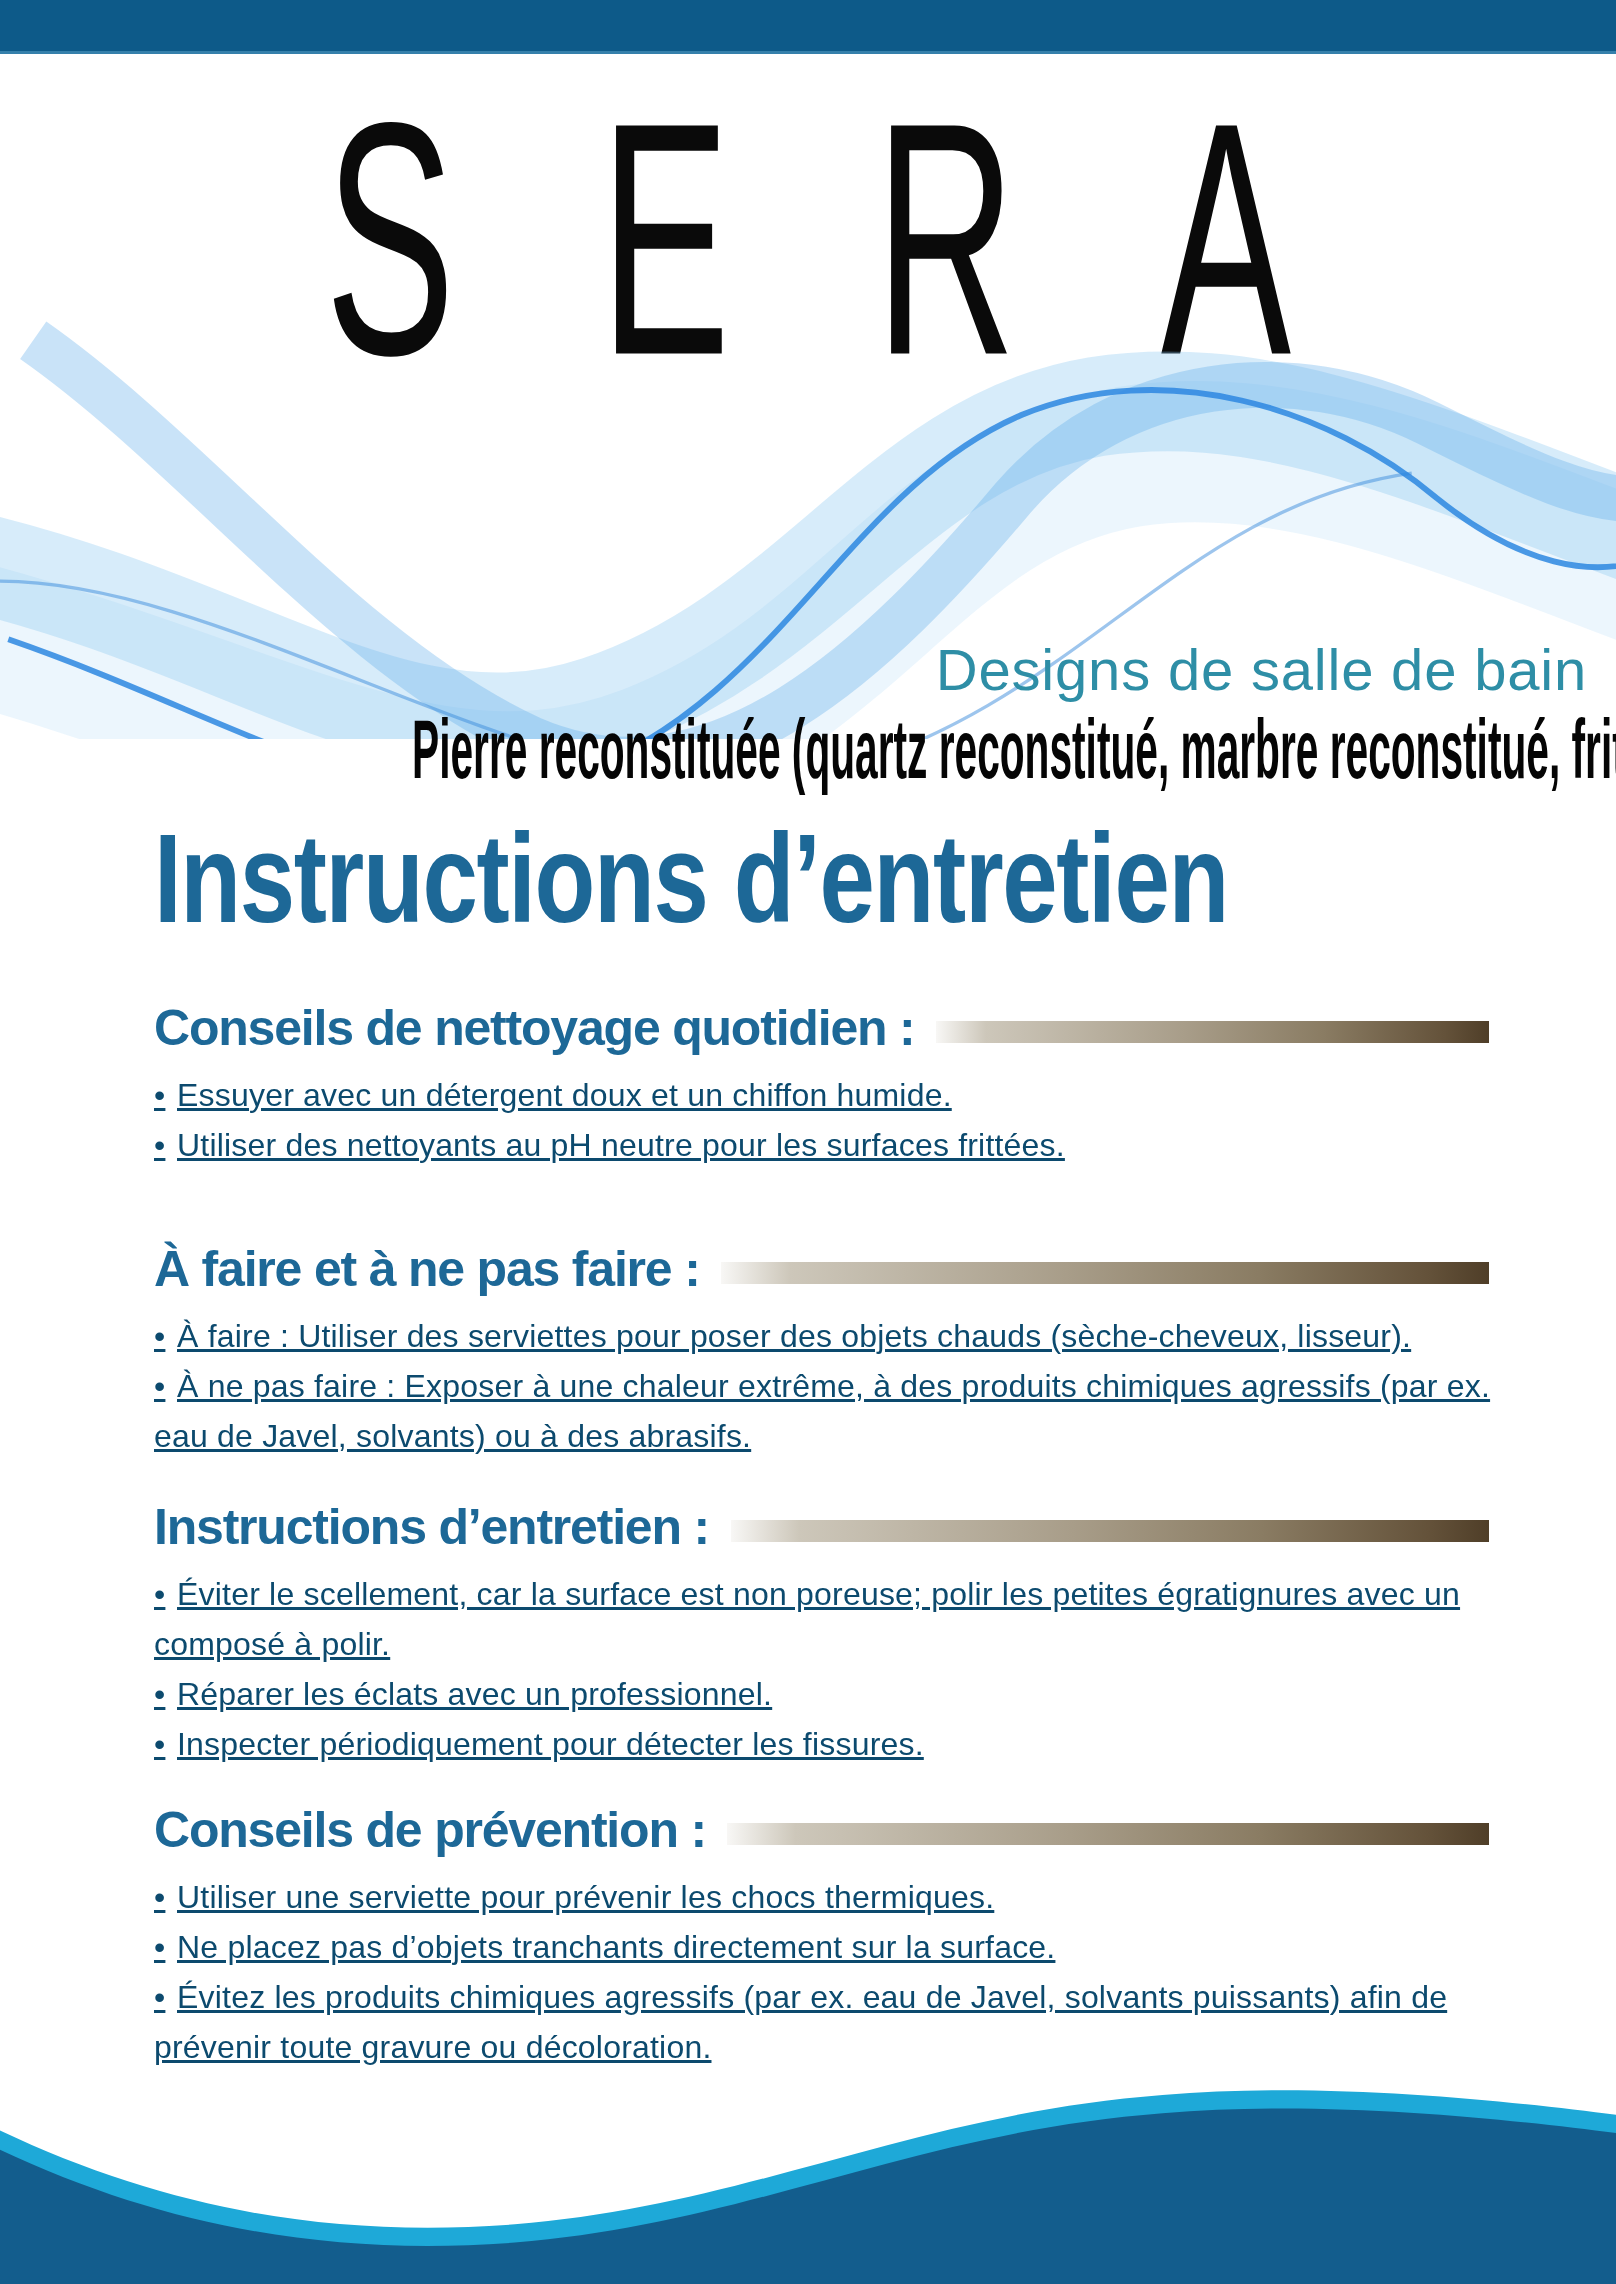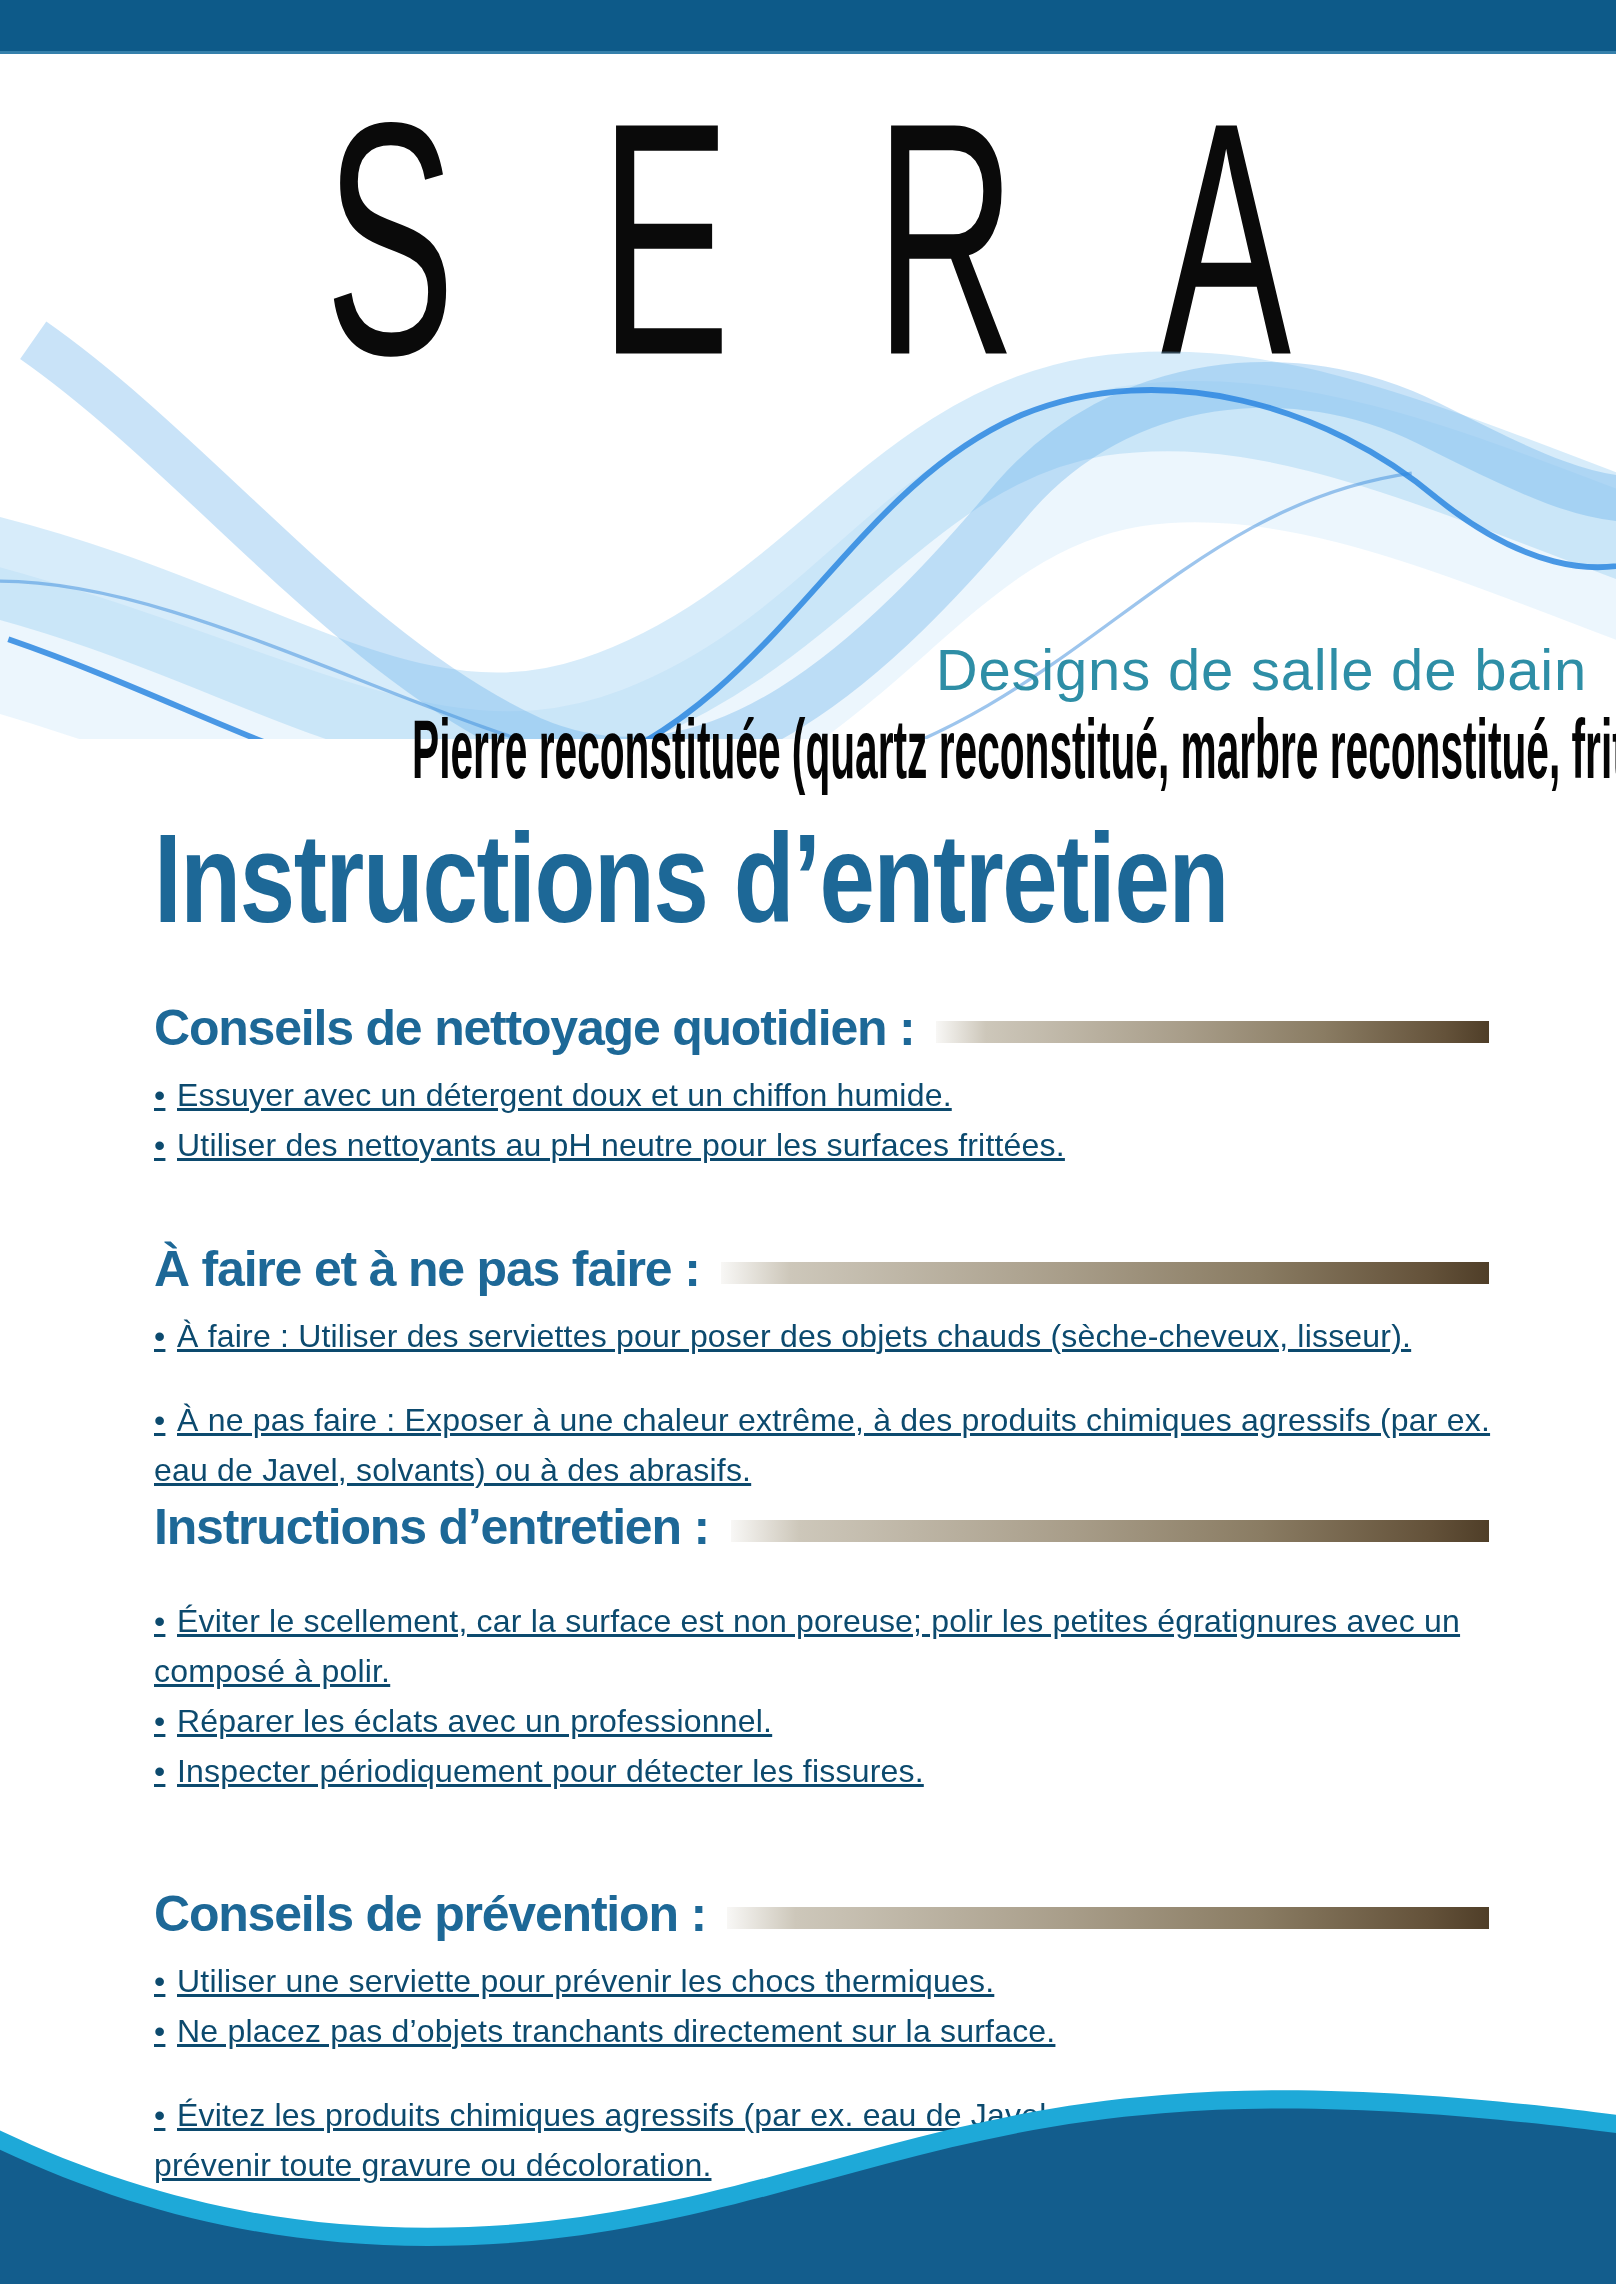--- a/index.html
+++ b/index.html
@@ -41,21 +41,21 @@
     position:absolute;top:816px;left:154px;margin:0;
     font-size:126px;font-weight:700;color:var(--heading-blue,#1d6897);
     letter-spacing:-1.7px;white-space:nowrap;
     transform:scaleX(0.79);transform-origin:left center;
     line-height:1.0;
   }
   .section{position:absolute;left:154px;width:1335px;}
   .sec-1{top:993px;}
   .sec-2{top:1234px;}
   .sec-3{top:1492px;}
-  .sec-4{top:1879px;}
+  .sec-4{top:1795px;}
   .sec-head{display:flex;align-items:center;height:70px;}
   .sec-head h2{
     margin:0;font-size:50px;font-weight:700;letter-spacing:-1.2px;
     color:var(--heading-blue,#1d6897);white-space:nowrap;line-height:70px;
   }
   .divider{
     flex:1;height:22.4px;margin-left:21.6px;margin-top:8.3px;min-width:50px;
     background:linear-gradient(90deg,
       rgba(216,212,202,0.18) 0%,
       #cdc7ba 9%,
@@ -66,21 +66,21 @@
   }
   ul.bullets{
     list-style:none;margin:6.6px 0 0 0;padding:0;width:1379px;
   }
   ul.bullets li{
     font-size:32px;line-height:50px;color:#0c4a6e;
     letter-spacing:0.2px;
     text-decoration:underline;
   }
   ul.bullets li.nowrap{white-space:nowrap;}
-  ul.bullets li.wrap{max-width:1379px;margin-top:34px;}
+  ul.bullets li.wrap{max-width:1379px;}
   .dot{margin-right:11.6px;}
   .footer-svg{position:absolute;left:0;bottom:0;width:1616px;height:199px;}
 </style>
 </head>
 <body>
 
 <div class="page">
 
   <div class="topbar"></div>
 

